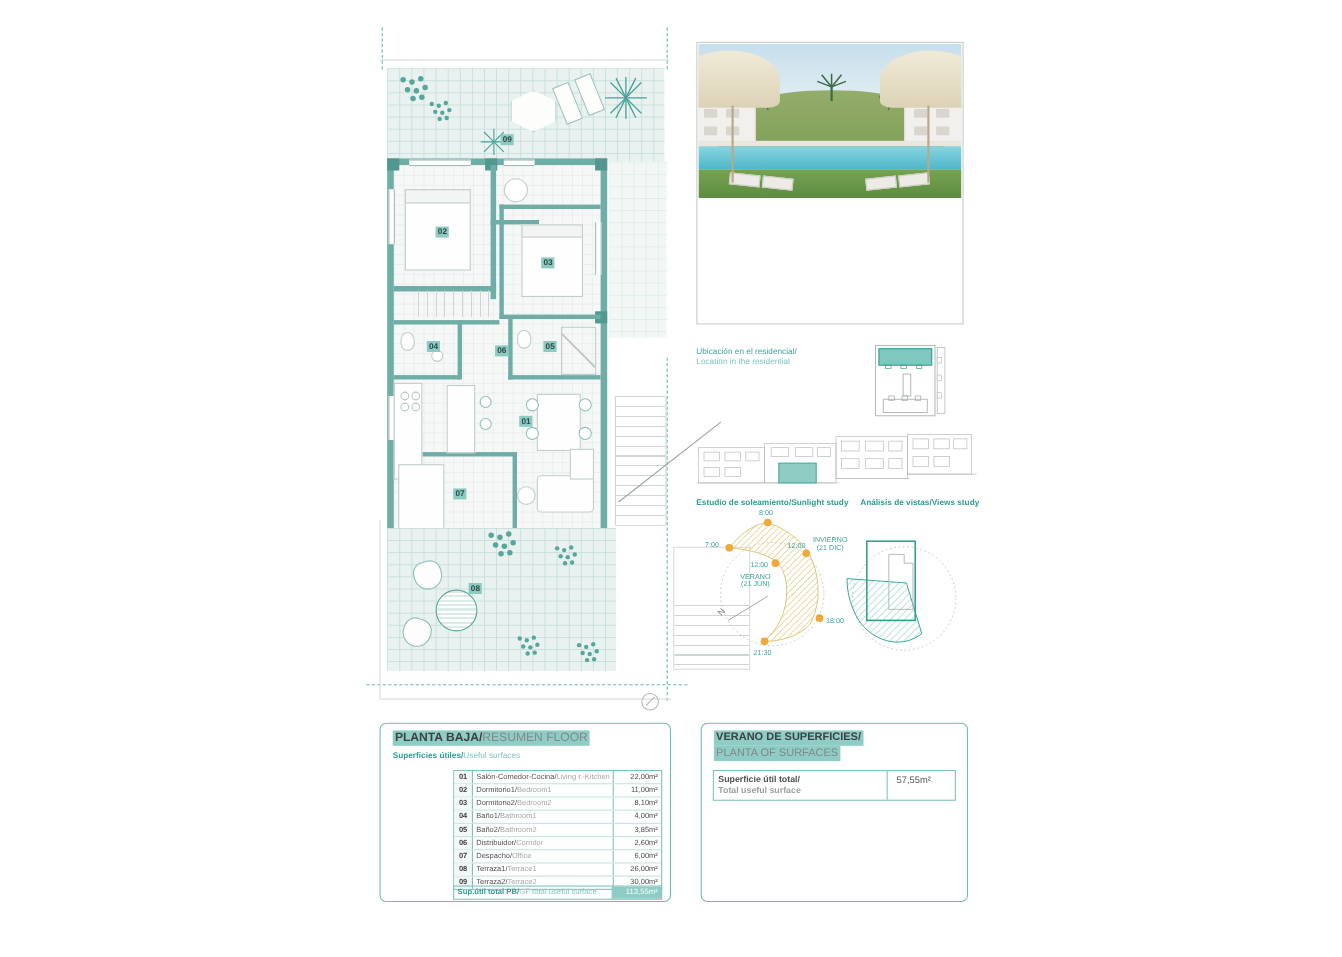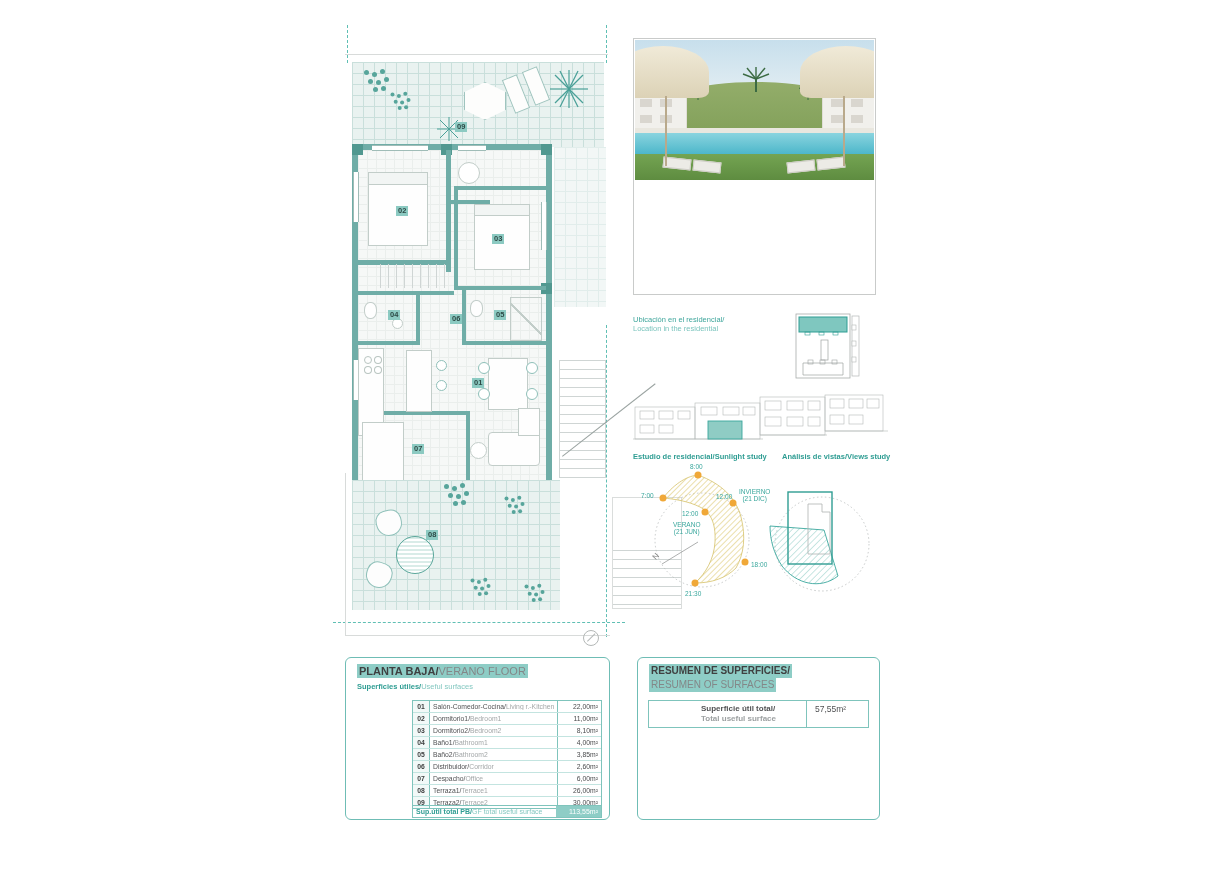--- a/index.html
+++ b/index.html
@@ -61,21 +61,21 @@
   .gf-label .en{color:#a3a7a8;}
   .gf-val{width:40px;border-left:1px solid #7fc4bc;text-align:right;padding-right:3px;font-size:6.8px;color:#4a4b4d;align-self:stretch;line-height:11px;}
   .gf-total{position:absolute;left:66px;top:147px;width:190px;height:13px;border:1px solid #7fc4bc;display:flex;box-sizing:border-box;}
   .gf-total .lab{flex:1;font-size:7px;line-height:11px;padding-left:3px;white-space:nowrap;}
   .gf-total .lab .es{color:#2f9d93;font-weight:bold;}
   .gf-total .lab .en{color:#84c8c1;}
   .gf-total .val{width:42px;background:#8ecdc6;color:#fdfefe;font-size:7px;line-height:11px;text-align:right;padding-right:3px;}
   .sum-table{position:absolute;left:10px;width:221px;border:1px solid #7fc4bc;box-sizing:border-box;}
   .sum-row{display:flex;border-top:1px solid #7fc4bc;}
   .sum-row:first-child{border-top:none;}
-  .sum-row .lab{flex:1;padding:3px 4px;font-size:8px;line-height:10px;margin-left:48px;}
+  .sum-row .lab{flex:1;padding:3px 4px;font-size:8px;line-height:10px;}
   .sum-row .lab .es{color:#515254;font-weight:bold;display:block;}
   .sum-row .lab .en{color:#9da1a2;display:block;font-weight:bold;}
   .sum-row .val{width:62px;border-left:1px solid #7fc4bc;font-size:8.5px;color:#515254;padding:3px 0 0 8px;box-sizing:border-box;}
   .sum2 .sum-row .lab{padding:2px 4px;font-size:8px;line-height:11px;}
   .sum2 .sum-row .lab .es{display:inline;}
   .sum2 .sum-row .lab .en{display:inline;font-weight:normal;}
   .sum2 .sum-row .val{background:#8ecdc6;color:#3f4041;padding-top:2px;line-height:11px;}
 
   
   .sky{left:0;top:0;width:239px;height:75px;background:linear-gradient(#c7dfec,#edf3f5);}
@@ -343,21 +343,21 @@
         <rect x="234" y="6" width="12" height="9"></rect>
       <rect x="197" y="22" width="14" height="9"></rect>
         <rect x="216" y="22" width="14" height="9"></rect>
       <line x1="0" y1="46" x2="130" y2="46"></line>
         <line x1="127" y1="42" x2="194" y2="42"></line>
         <line x1="192" y1="38" x2="255" y2="38"></line>
     </g>
     <rect x="75" y="28" width="34" height="18" fill="#8fccc4" stroke="#3aa79d" stroke-width="0.9"></rect>
   </svg>
 
-  <div class="abs study-title" style="left:633px;top:452px;">Estudio de residencial/Sunlight study</div>
+  <div class="abs study-title" style="left:633px;top:452px;">Estudio de soleamiento/Sunlight study</div>
   <div class="abs study-title" style="left:782px;top:452px;">Análisis de vistas/Views study</div>
 
   <div class="abs" style="left:640px;top:462px;width:135px;height:150px;">
     <svg class="abs" style="left:0;top:0;" width="135" height="150" viewBox="0 0 135 150">
       <defs>
         <pattern id="hy" width="4" height="4" patternUnits="userSpaceOnUse" patternTransform="rotate(45)">
           <line x1="0" y1="0" x2="0" y2="4" stroke="#ddca74" stroke-width="1.2"></line>
         </pattern>
       </defs>
       <circle cx="62" cy="78" r="47" fill="none" stroke="#b9bdbc" stroke-width="0.8" stroke-dasharray="1.5,2.5"></circle>
@@ -392,21 +392,21 @@
       </pattern>
     </defs>
     <circle cx="54" cy="80" r="47" fill="none" stroke="#b9bdbc" stroke-width="0.8" stroke-dasharray="1.5,2.5"></circle>
     <path d="M2,62 L56,66 L70,112 C52,126 28,120 14,102 C6,90 2,76 2,62 Z" fill="url(#ht)" stroke="#3aa79d" stroke-width="0.9"></path>
     <rect x="20" y="28" width="44" height="72" fill="none" stroke="#2f9d93" stroke-width="1.4"></rect>
     <path d="M40,40 h14 v8 h8 v42 h-22 z" fill="none" stroke="#aeb2b1" stroke-width="0.8"></path>
   </svg>
 
   <div class="abs card" style="left:345px;top:657px;width:265px;height:163px;">
     <div class="abs" style="left:11px;top:6px;font-size:11px;">
-      <span class="hl"><span class="t-es">PLANTA BAJA/</span><span class="t-en">VERANO FLOOR</span></span>
+      <span class="hl"><span class="t-es">PLANTA BAJA/</span><span class="t-en">RESUMEN FLOOR</span></span>
     </div>
     <div class="abs" style="left:11px;top:24px;font-size:7.5px;">
       <span class="sub-es">Superficies útiles/</span><span class="sub-en">Useful surfaces</span>
     </div>
     <div class="gf-table">
       <div class="gf-row">
           <span class="gf-num">01</span>
           <span class="gf-label"><span class="es">Salón-Comedor-Cocina/</span><span class="en">Living r.-Kitchen</span></span>
           <span class="gf-val">22,00m²</span>
         </div>
@@ -452,22 +452,22 @@
         </div>
     </div>
     <div class="gf-total">
       <span class="lab"><span class="es">Sup.útil total PB/</span><span class="en">GF total useful surface</span></span>
       <span class="val">113,55m²</span>
     </div>
   </div>
 
   <div class="abs card" style="left:637px;top:657px;width:243px;height:163px;">
     <div class="abs" style="left:11px;top:6px;font-size:10px;">
-      <span class="hl t-es">RESUMEN DE SUPERFICIES/</span><br>
-      <span class="hl t-en">RESUMEN OF SURFACES</span>
+      <span class="hl t-es">VERANO DE SUPERFICIES/</span><br>
+      <span class="hl t-en">PLANTA OF SURFACES</span>
     </div>
     <div class="sum-table" style="top:42px;">
       <div class="sum-row">
         <span class="lab">
             <span class="es">Superficie útil total/</span>
             <span class="en">Total useful surface</span>
           </span>
         <span class="val">57,55m²</span>
       </div>
     </div>

